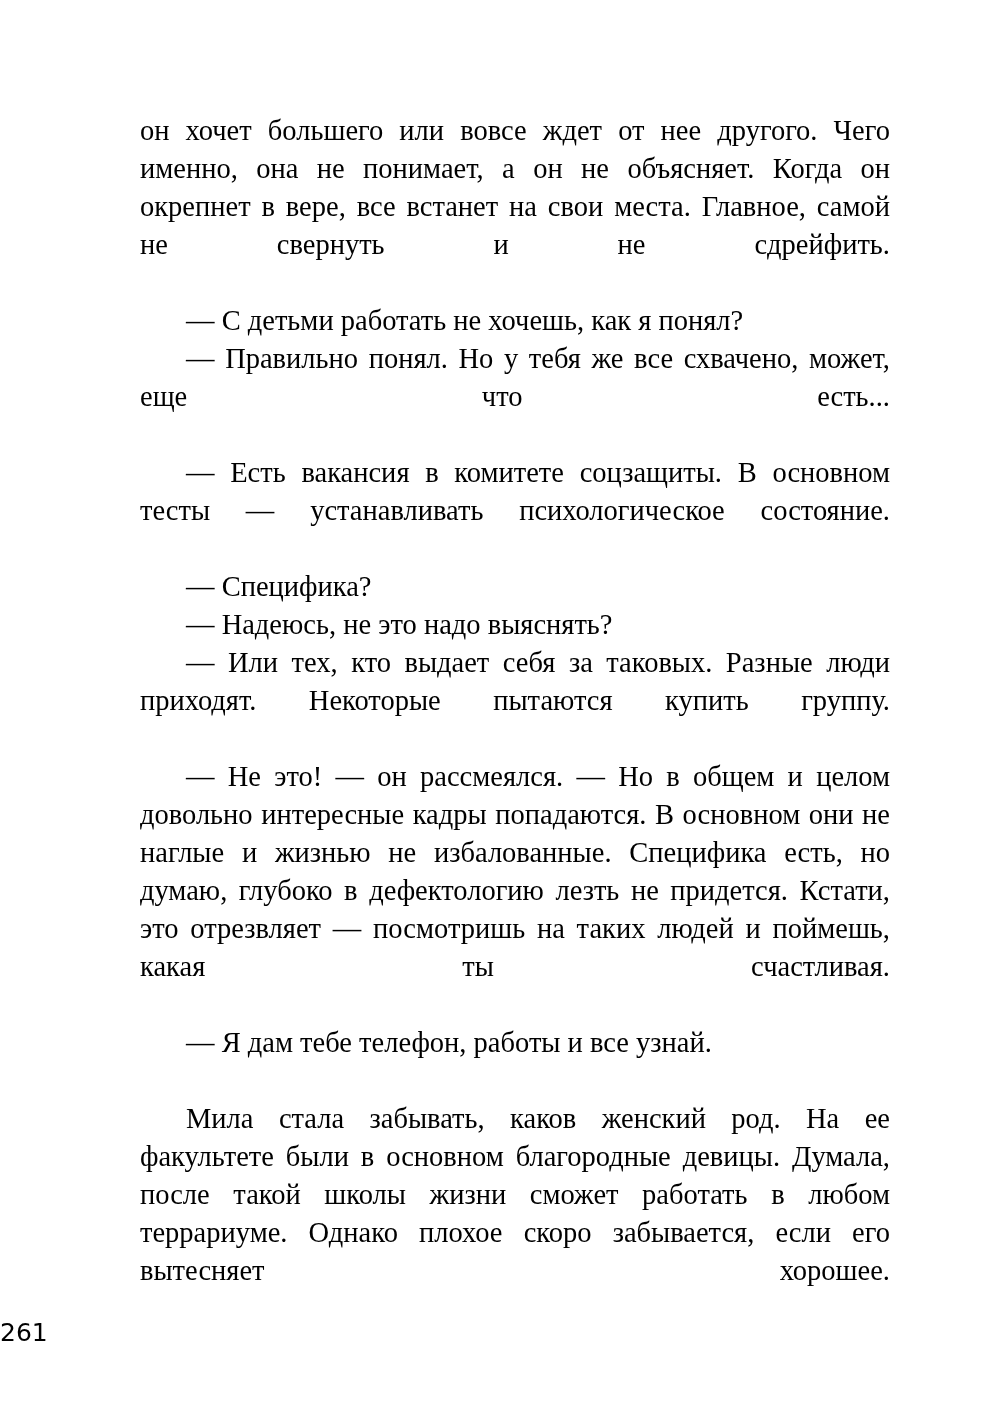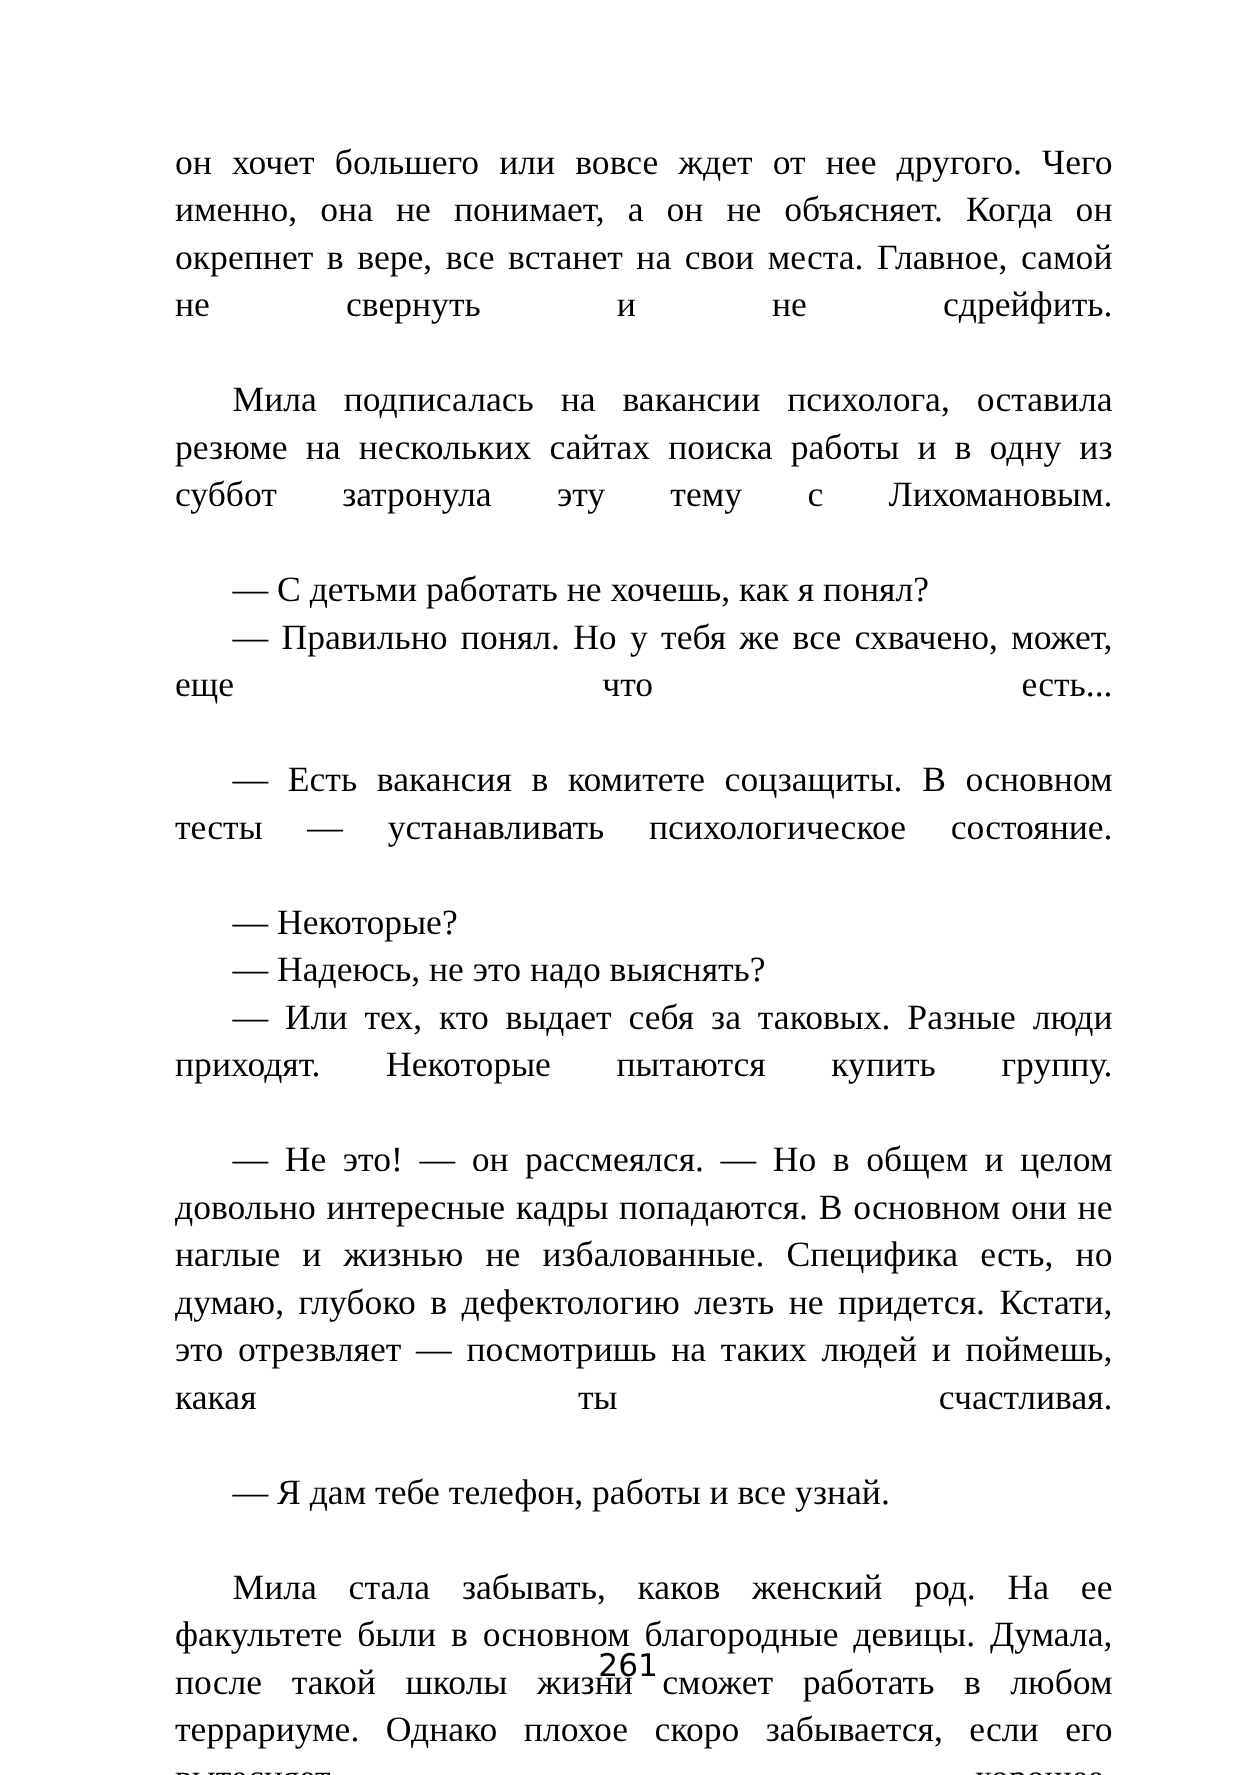--- a/index.html
+++ b/index.html
@@ -49,45 +49,44 @@
     content: none;
   }
   .scene-gap {
     height: 38px;
   }
   .folio {
     position: absolute;
     left: 0;
     right: 0;
     top: 1318px;
-    text-align: center;
+    text-align: left;
     font-family: "DejaVu Sans", "Liberation Sans", sans-serif;
     font-size: 25px;
     line-height: 30px;
     color: #000000;
   }
 </style>
 </head>
 <body>
 
 <div class="page">
 
   <div class="text-block">
 
     <p class="para no-indent">он хочет большего или вовсе ждет от нее другого. Чего именно, она не понимает, а он не объясняет. Когда он окрепнет в вере, все встанет на свои места. Главное, самой не свернуть и не сдрейфить.</p>
 
-    <p class="para">Мила подписалась на вакансии психолога, оставила резюме на нескольких сайтах поиска работы и в одну из суббот затронула эту тему с Лихомановым.</p>
 
     <p class="para natural-end">— С детьми работать не хочешь, как я понял?</p>
 
     <p class="para">— Правильно понял. Но у тебя же все схвачено, может, еще что есть...</p>
 
     <p class="para">— Есть вакансия в комитете соцзащиты. В основном тесты — устанавливать психологическое состояние.</p>
 
-    <p class="para natural-end">— Некоторые?</p>
+    <p class="para natural-end">— Специфика?</p>
 
     <p class="para natural-end">— Надеюсь, не это надо выяснять?</p>
 
     <p class="para">— Или тех, кто выдает себя за таковых. Разные люди приходят. Некоторые пытаются купить группу.</p>
 
     <p class="para">— Не это! — он рассмеялся. — Но в общем и целом довольно интересные кадры попадаются. В основном они не наглые и жизнью не избалованные. Специфика есть, но думаю, глубоко в дефектологию лезть не придется. Кстати, это отрезвляет — посмотришь на таких людей и поймешь, какая ты счастливая.</p>
 
 
     <p class="para natural-end">— Я дам тебе телефон, работы и все узнай.</p>
 

